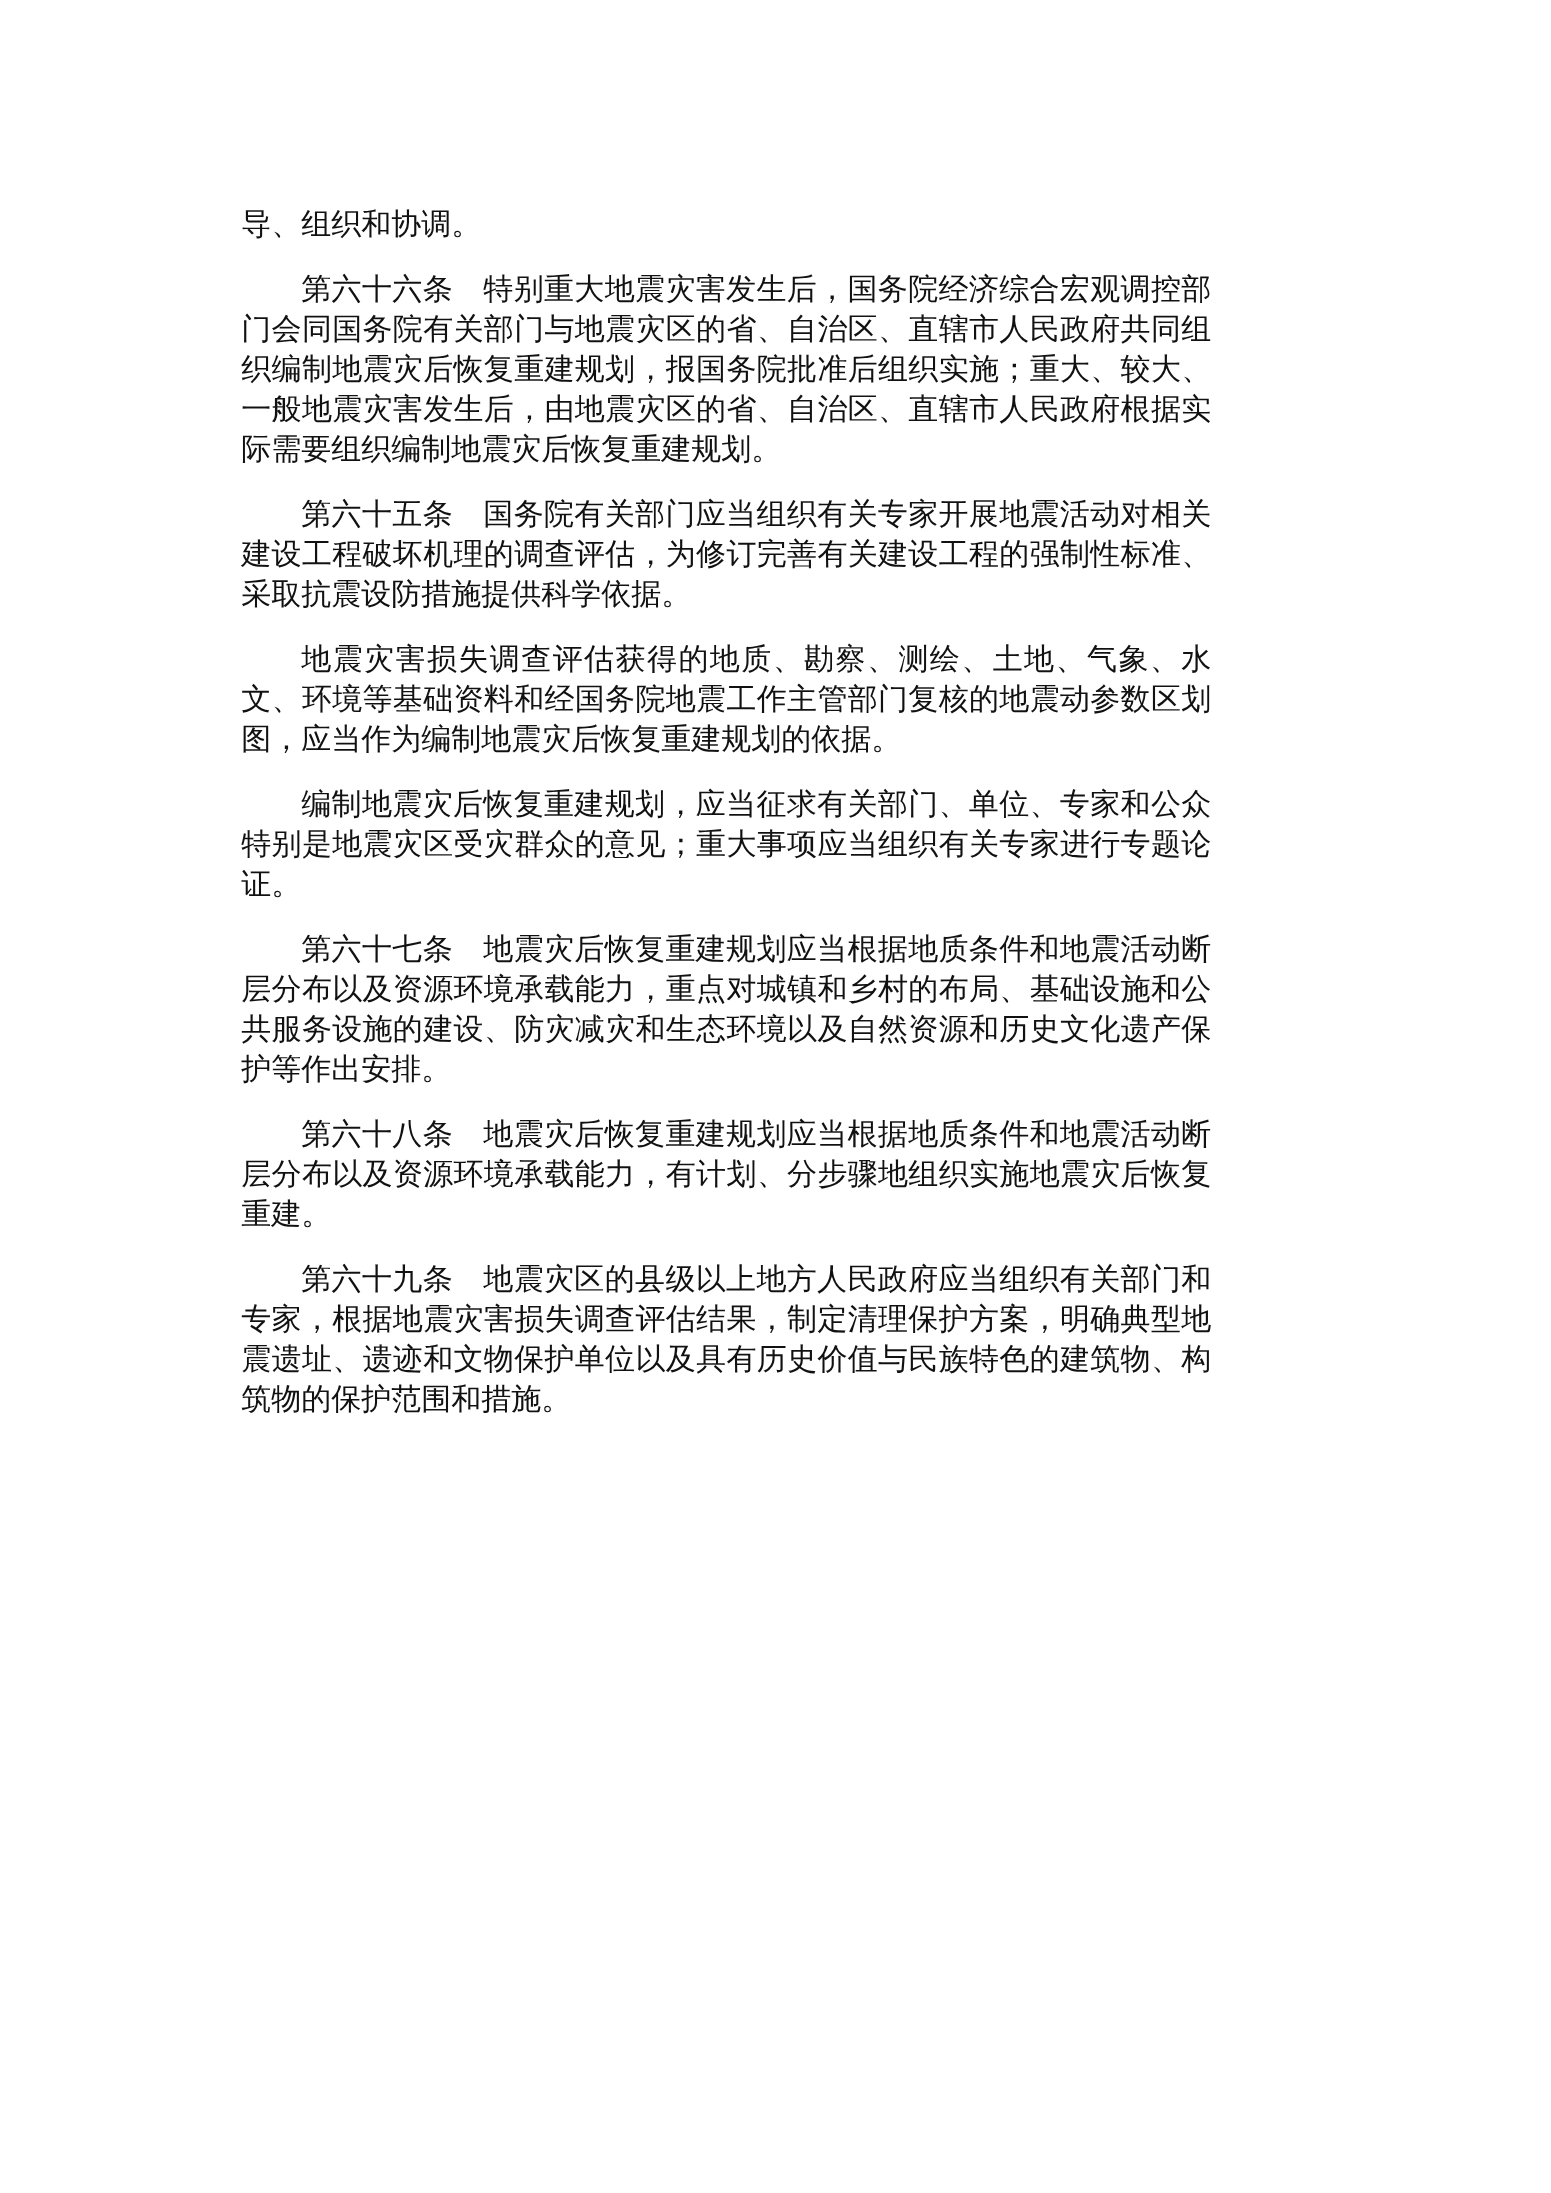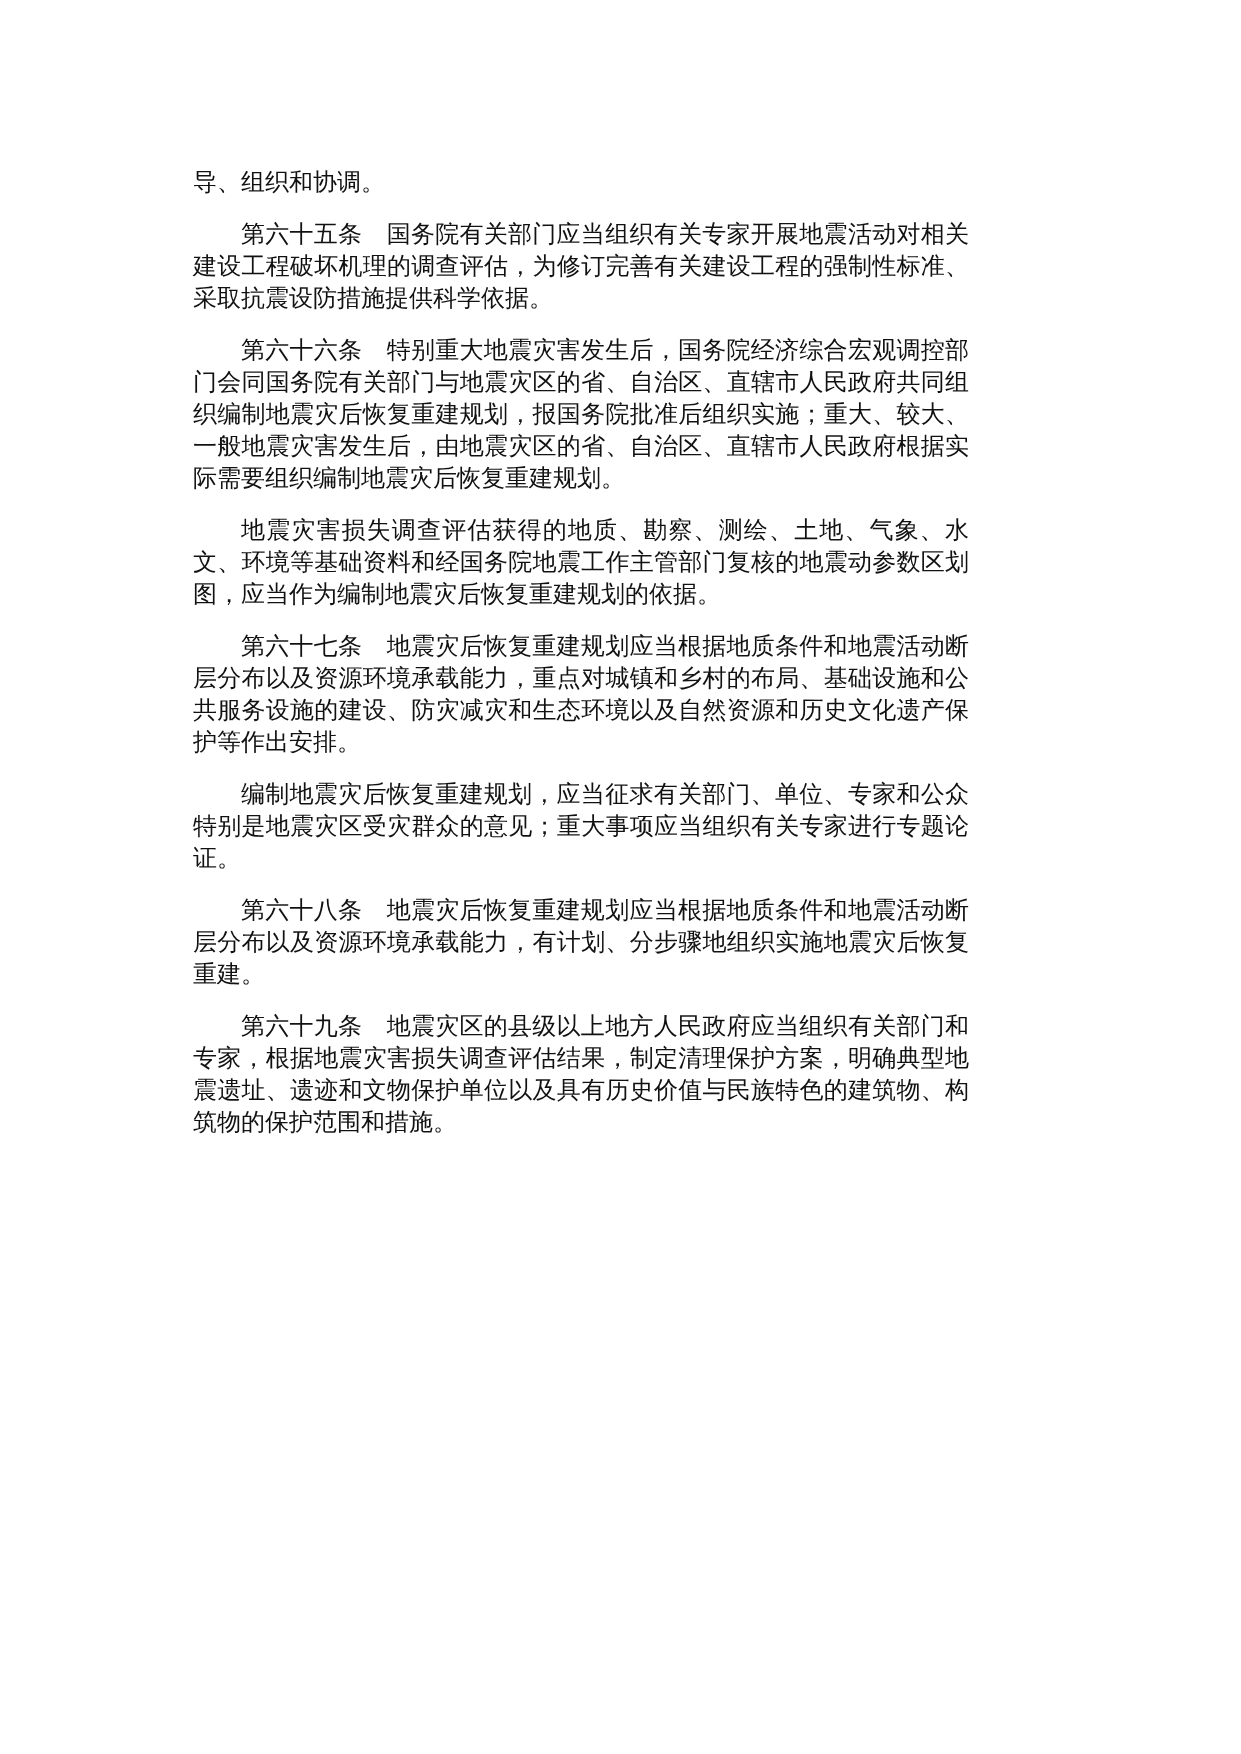--- a/index.html
+++ b/index.html
@@ -6,21 +6,21 @@
     margin: 0;
     padding: 0;
     background: #ffffff;
   }
   .page {
     position: relative;
     width: 1241px;
     height: 1754px;
     background: #ffffff;
     overflow: hidden;
-    font-family: Liberation Sans, sans-serif;
+    font-family: Liberation Mono, monospace;
     color: #111111;
   }
   .content {
     position: absolute;
     left: 193px;
     top: 166px;
     width: 776px;
   }
   .para {
     font-size: 24px;
@@ -38,21 +38,21 @@
   .para:last-child {
     margin-bottom: 0;
   }
 </style>
 </head>
 <body>
 
 <div class="page">
   <div class="content">
     <p class="para noindent">导、组织和协调。</p>
+    <p class="para">第六十六条　特别重大地震灾害发生后，国务院经济综合宏观调控部门会同国务院有关部门与地震灾区的省、自治区、直辖市人民政府共同组织编制地震灾后恢复重建规划，报国务院批准后组织实施；重大、较大、一般地震灾害发生后，由地震灾区的省、自治区、直辖市人民政府根据实际需要组织编制地震灾后恢复重建规划。</p>
     <p class="para">第六十五条　国务院有关部门应当组织有关专家开展地震活动对相关建设工程破坏机理的调查评估，为修订完善有关建设工程的强制性标准、采取抗震设防措施提供科学依据。</p>
-    <p class="para">第六十六条　特别重大地震灾害发生后，国务院经济综合宏观调控部门会同国务院有关部门与地震灾区的省、自治区、直辖市人民政府共同组织编制地震灾后恢复重建规划，报国务院批准后组织实施；重大、较大、一般地震灾害发生后，由地震灾区的省、自治区、直辖市人民政府根据实际需要组织编制地震灾后恢复重建规划。</p>
     <p class="para">地震灾害损失调查评估获得的地质、勘察、测绘、土地、气象、水文、环境等基础资料和经国务院地震工作主管部门复核的地震动参数区划图，应当作为编制地震灾后恢复重建规划的依据。</p>
+    <p class="para">编制地震灾后恢复重建规划，应当征求有关部门、单位、专家和公众特别是地震灾区受灾群众的意见；重大事项应当组织有关专家进行专题论证。</p>
     <p class="para">第六十七条　地震灾后恢复重建规划应当根据地质条件和地震活动断层分布以及资源环境承载能力，重点对城镇和乡村的布局、基础设施和公共服务设施的建设、防灾减灾和生态环境以及自然资源和历史文化遗产保护等作出安排。</p>
-    <p class="para">编制地震灾后恢复重建规划，应当征求有关部门、单位、专家和公众特别是地震灾区受灾群众的意见；重大事项应当组织有关专家进行专题论证。</p>
     <p class="para">第六十八条　地震灾后恢复重建规划应当根据地质条件和地震活动断层分布以及资源环境承载能力，有计划、分步骤地组织实施地震灾后恢复重建。</p>
     <p class="para">第六十九条　地震灾区的县级以上地方人民政府应当组织有关部门和专家，根据地震灾害损失调查评估结果，制定清理保护方案，明确典型地震遗址、遗迹和文物保护单位以及具有历史价值与民族特色的建筑物、构筑物的保护范围和措施。</p>
   </div>
 </div>
 
 </body></html>

